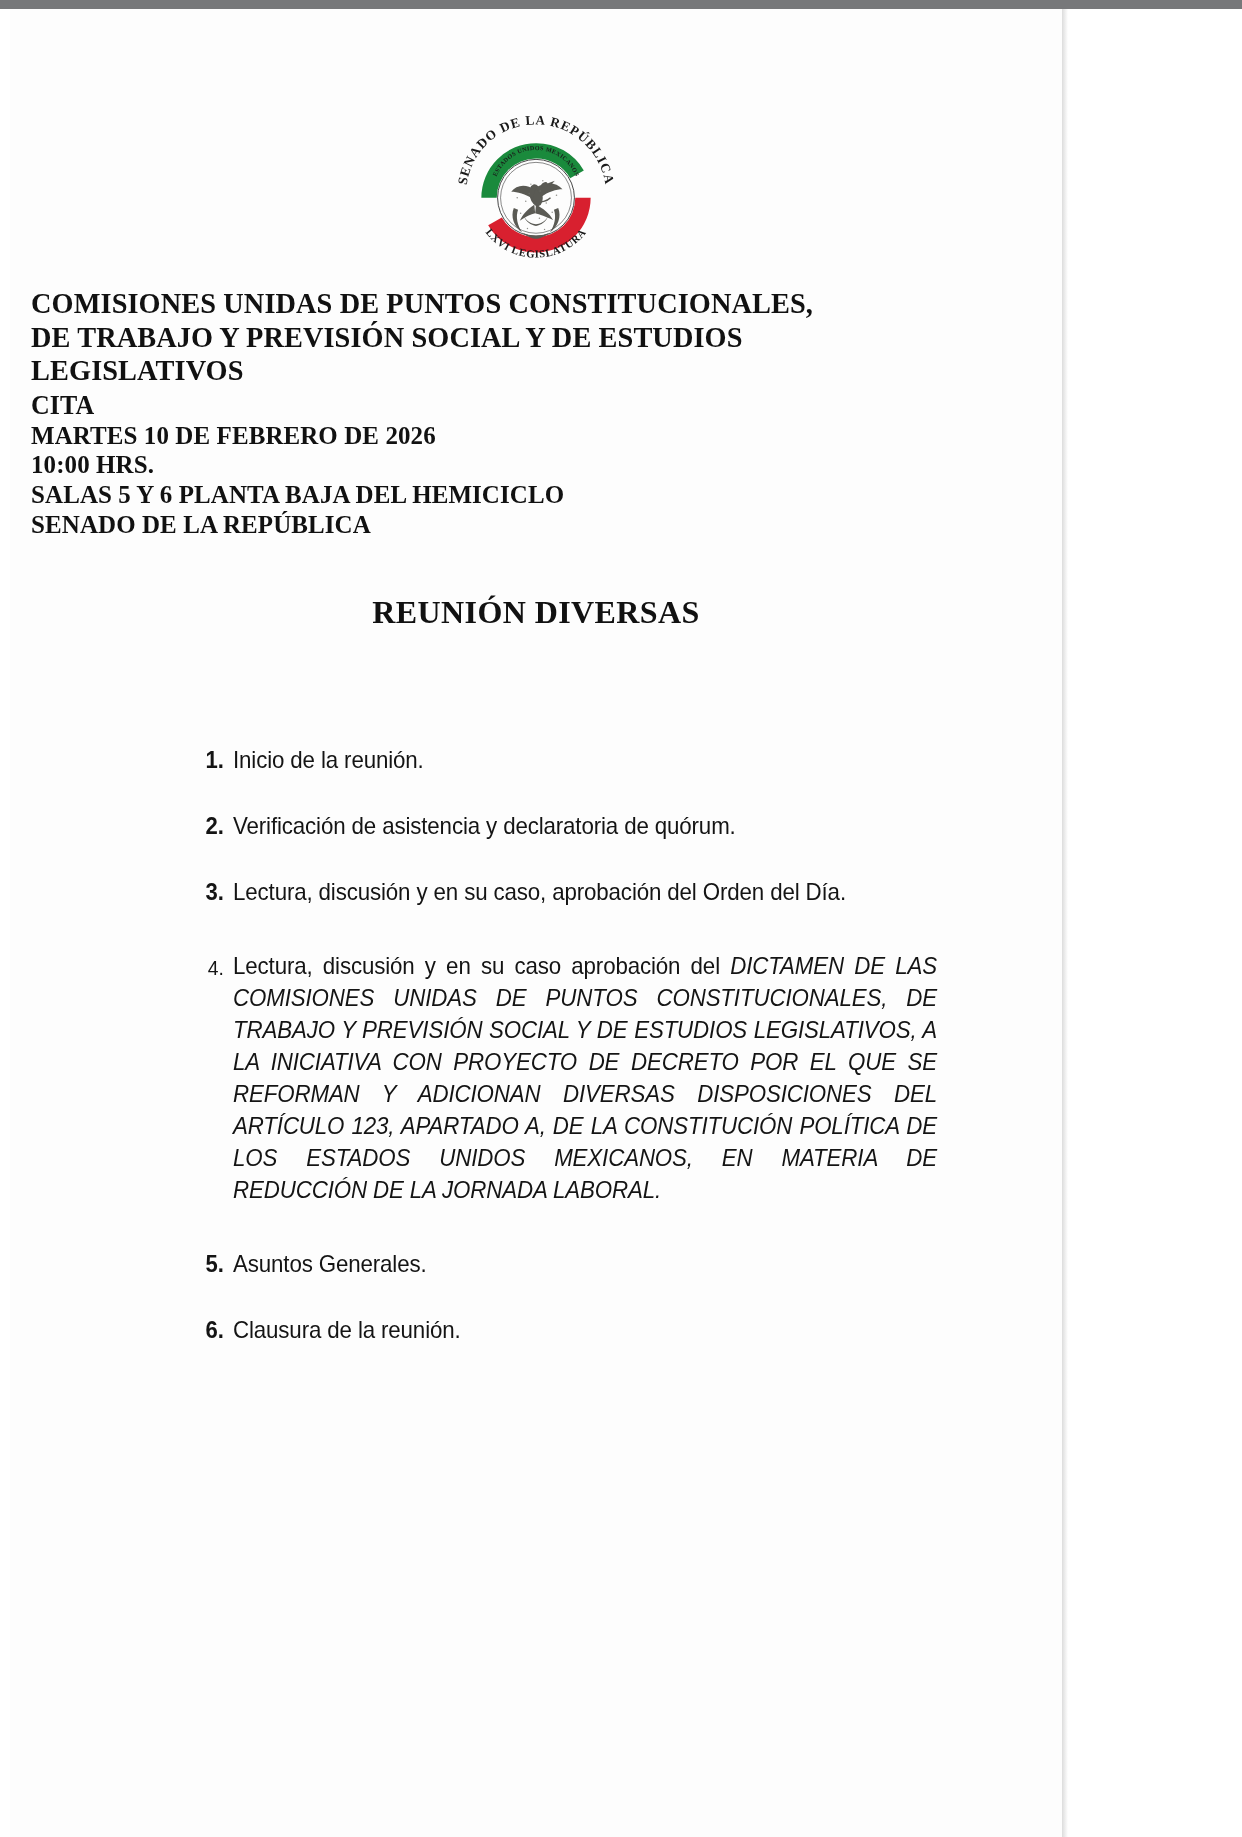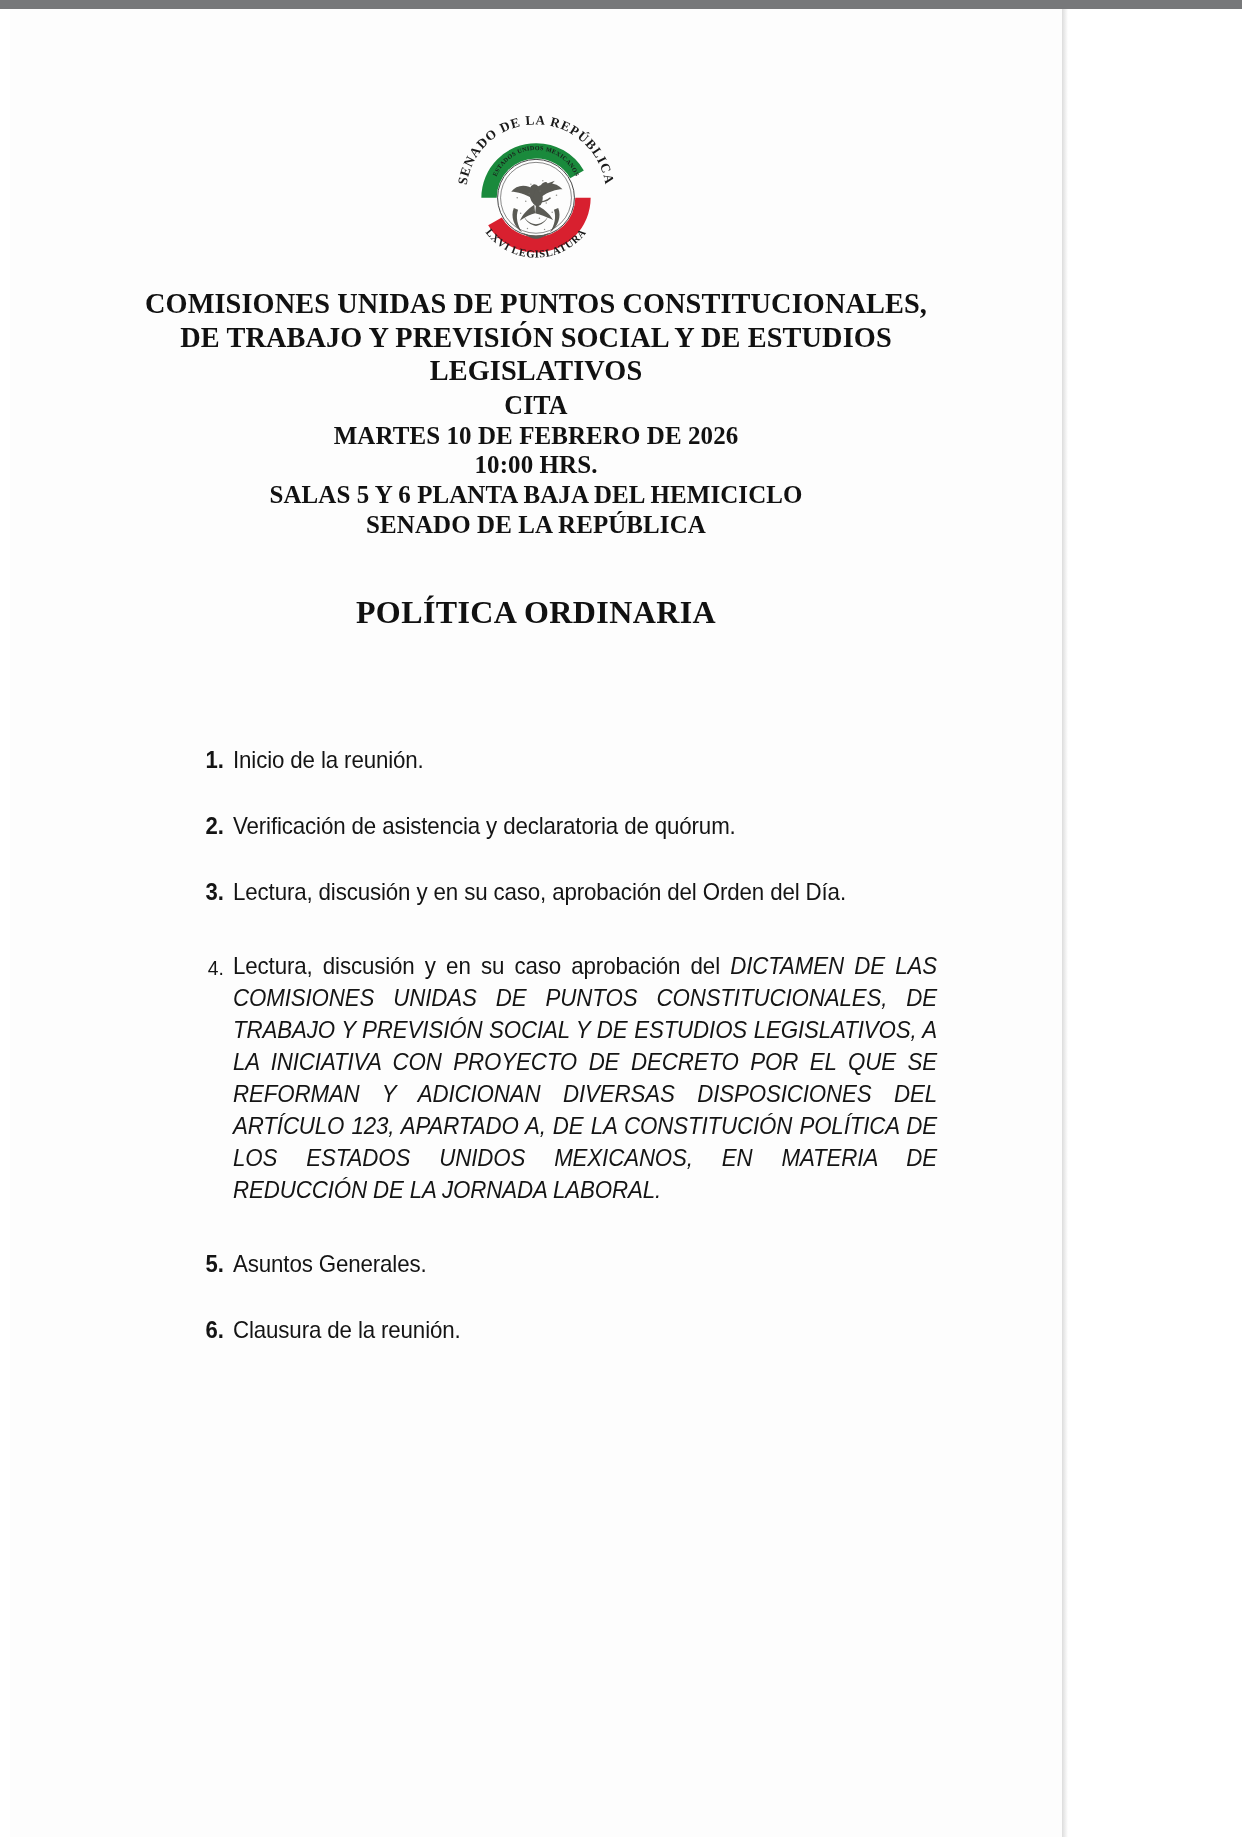--- a/index.html
+++ b/index.html
@@ -70,21 +70,20 @@
     width: 172px;
     height: 152px;
   }
 
   
   .header-block {
     position: absolute;
     top: 278px;
     left: 0;
     width: 1052px;
-    text-align: center;
     font-family: "Liberation Serif", "DejaVu Serif", serif;
     font-weight: bold;
     color: #111111;
   }
   .hdr-line {
     display: block;
     line-height: 1.14;
     letter-spacing: 0.1px;
     transform: scaleX(0.96);
   }
@@ -255,21 +254,21 @@
     <span class="hdr-line hdr-title">COMISIONES UNIDAS DE PUNTOS CONSTITUCIONALES,</span>
     <span class="hdr-line hdr-title">DE TRABAJO Y PREVISIÓN SOCIAL Y DE ESTUDIOS</span>
     <span class="hdr-line hdr-title">LEGISLATIVOS</span>
     <span class="hdr-line hdr-cita">CITA</span>
     <span class="hdr-line hdr-sub">MARTES 10 DE FEBRERO DE 2026</span>
     <span class="hdr-line hdr-sub">10:00 HRS.</span>
     <span class="hdr-line hdr-sub">SALAS 5 Y 6 PLANTA BAJA DEL HEMICICLO</span>
     <span class="hdr-line hdr-sub">SENADO DE LA REPÚBLICA</span>
   </div>
 
-  <div class="heading-reunion">POLÍTICA ORDINARIA</div>
+  <div class="heading-reunion">REUNIÓN DIVERSAS</div>
 
   <div class="agenda">
 
     <div class="agenda-item tight">
       <div class="agenda-num">1.</div>
       <div class="agenda-text">Inicio de la reunión.</div>
     </div>
 
     <div class="agenda-item tight">
       <div class="agenda-num">2.</div>

